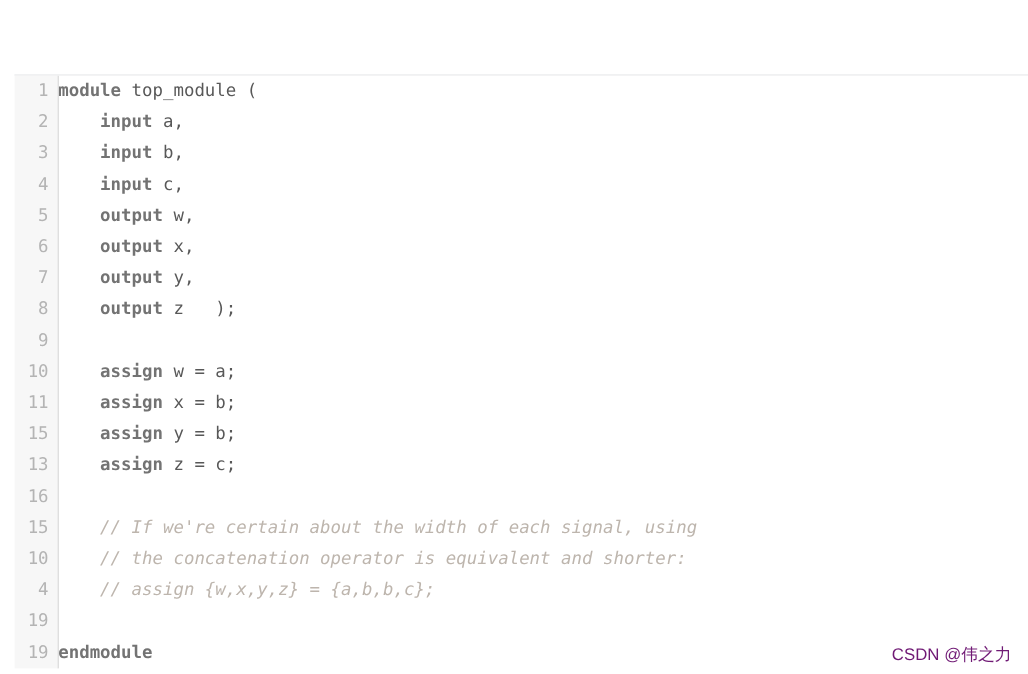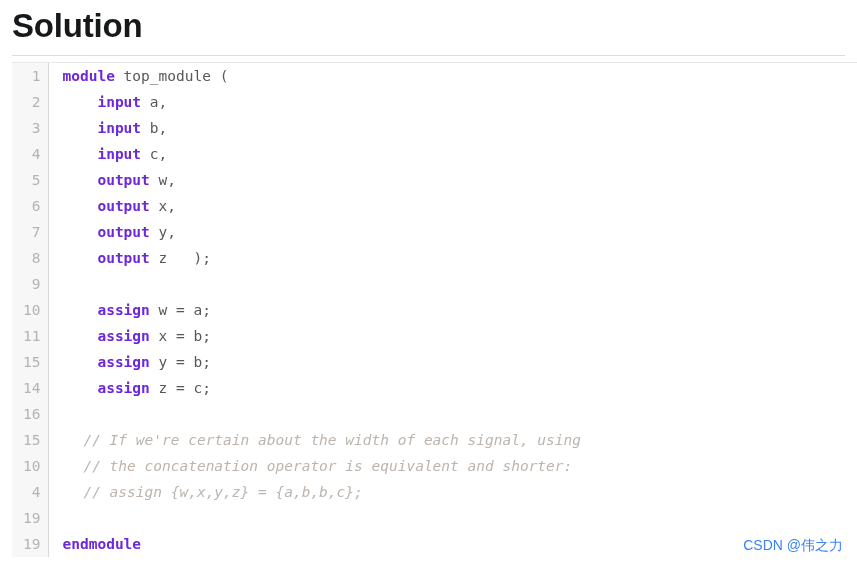--- a/index.html
+++ b/index.html
@@ -94,51 +94,46 @@
   }
   .code-line {
     height: 26px;
     line-height: 26px;
     white-space: pre;
     font-family: "DejaVu Sans Mono", "Liberation Mono", monospace;
     font-size: 14.5px;
     color: #585858;
   }
   .kw {
-    color: #6d28d9;
+    color: #737373;
     font-weight: bold;
-    padding-left: 14px;
   }
   .cmt {
     color: #bdb5ad;
     font-style: italic;
   }
 
   
   .watermark {
     position: absolute;
     right: 14px;
     bottom: 8px;
     font-size: 14px;
     line-height: 18px;
-    color: #3b82f6;
+    color: #701a75;
     font-family: "Liberation Sans", sans-serif;
     user-select: none;
     white-space: nowrap;
   }
 </style>
 </head>
 <body>
 
 <div id="page-root">
 
-  <div class="heading-wrap">
-    <h1 class="page-title">Solution</h1>
-    <div class="title-rule"></div>
-  </div>
 
   <div class="code-block">
     <table class="code-table">
       <colgroup>
         <col class="gutter-col">
         <col>
       </colgroup>
       <tbody>
           <tr>
         <td class="gutter">
@@ -148,21 +143,21 @@
                 <span class="lineno">3</span>
                 <span class="lineno">4</span>
                 <span class="lineno">5</span>
                 <span class="lineno">6</span>
                 <span class="lineno">7</span>
                 <span class="lineno">8</span>
                 <span class="lineno">9</span>
                 <span class="lineno">10</span>
                 <span class="lineno">11</span>
                 <span class="lineno">15</span>
-                <span class="lineno">14</span>
+                <span class="lineno">13</span>
                 <span class="lineno">16</span>
                 <span class="lineno">15</span>
                 <span class="lineno">10</span>
                 <span class="lineno">4</span>
                 <span class="lineno">19</span>
                 <span class="lineno">19</span>
               </div>
         </td>
         <td class="code-area">
           <div id="code-lines">

